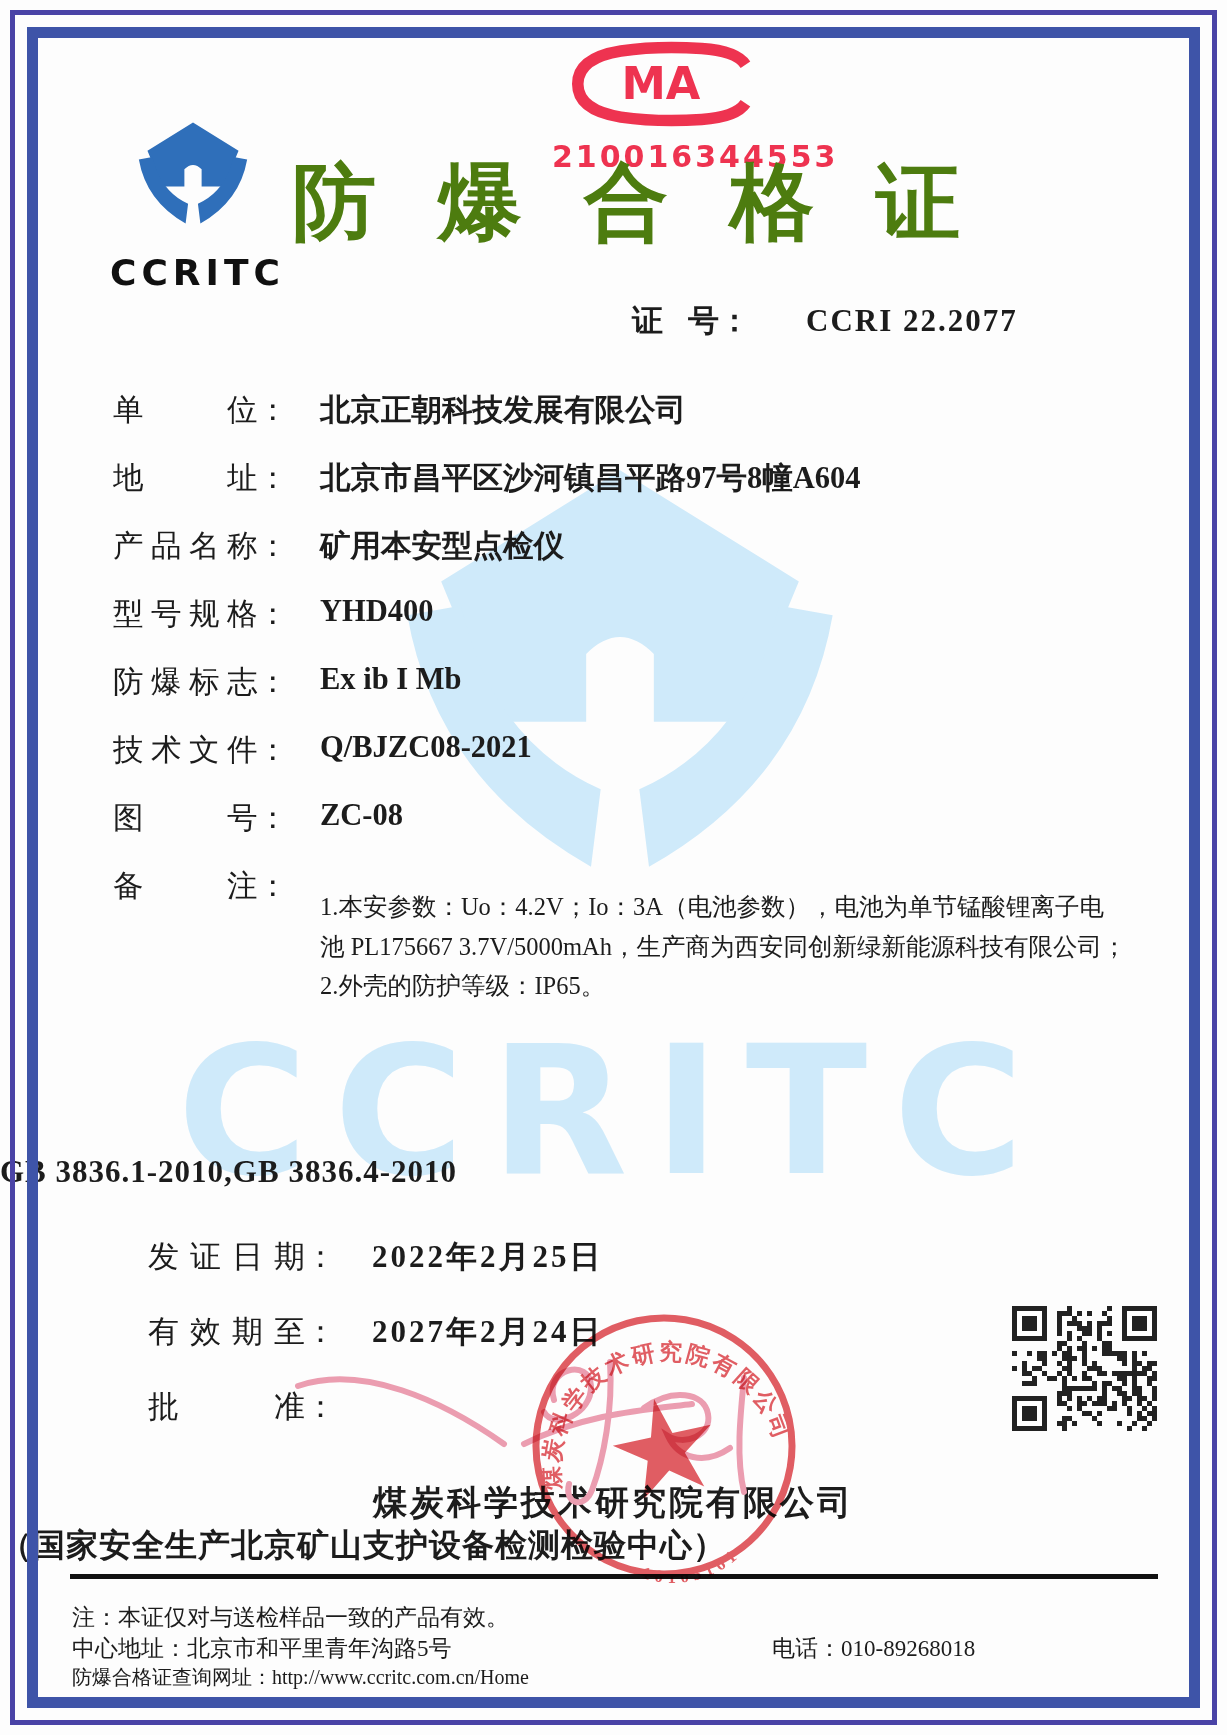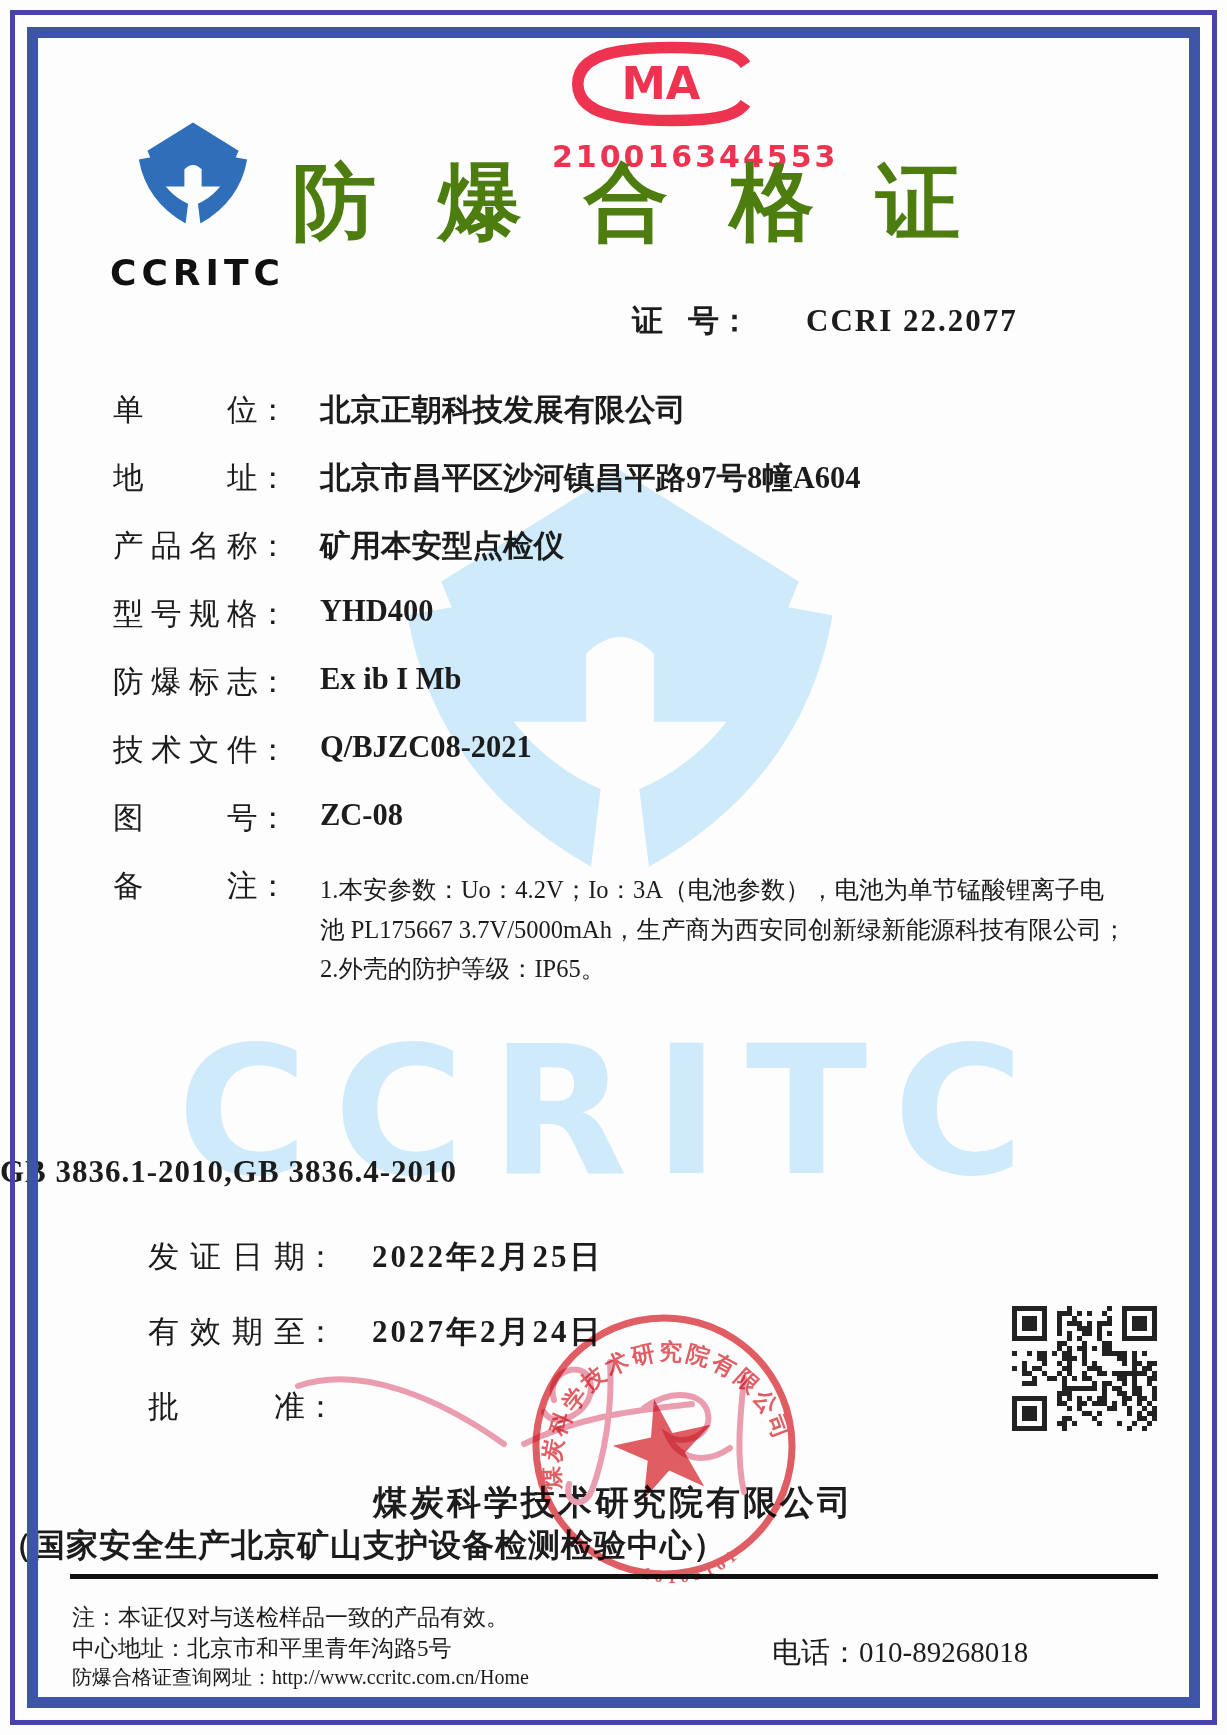--- a/index.html
+++ b/index.html
@@ -45,21 +45,21 @@
           font-size:31px;font-weight:700}
   .certno .jlabel{width:118px}
   .certno-value{margin-left:56px;font-weight:600;letter-spacing:2px;white-space:nowrap}
 
   .jlabel{display:inline-flex;justify-content:space-between;flex-shrink:0}
 
   .fields{position:absolute;left:113px;top:390px;z-index:2}
   .frow{display:flex;align-items:flex-start;margin-bottom:27px;font-size:30.5px}
   .frow .jlabel{width:175px;font-weight:500}
   .fvalue{margin-left:32px;font-weight:600;white-space:nowrap}
-  .fvalue.small{font-size:24.5px;line-height:1.62;white-space:pre-line;font-weight:500;margin-top:4px;max-width:830px}
+  .fvalue.small{font-size:24.5px;line-height:1.62;white-space:pre-line;font-weight:500;margin-top:21px;max-width:830px}
 
   .statement{position:absolute;left:70px;top:1102px;z-index:2;font-size:29.5px;font-weight:600;
              letter-spacing:.5px;white-space:nowrap}
   .standards{position:absolute;left:0;right:0;top:1154px;z-index:2;text-align:left;
              font-size:31px;font-weight:700;letter-spacing:1px}
 
   .issue{position:absolute;left:148px;top:1236px;z-index:2}
   .issue .frow{margin-bottom:33px;font-size:31px}
   .issue .jlabel{width:188px}
   .issue .fvalue{margin-left:36px;letter-spacing:3px}
@@ -78,21 +78,21 @@
   .qr svg{shape-rendering:crispEdges}
 
   .issuer1{position:absolute;left:0;right:0;top:1480px;z-index:2;text-align:center;
            font-size:34px;font-weight:700;letter-spacing:3px}
   .issuer2{position:absolute;left:0;right:0;top:1524px;z-index:2;
            font-size:32px;font-weight:700;letter-spacing:1px}
   .rule{position:absolute;left:70px;width:1088px;top:1574px;height:5px;background:#111;z-index:2}
 
   .fnote{position:absolute;left:72px;top:1602px;z-index:2;font-size:23px;font-weight:500}
   .faddr{position:absolute;left:72px;top:1633px;z-index:2;font-size:23px;font-weight:500}
-  .fphone{position:absolute;left:772px;top:1633px;z-index:2;font-size:29px;font-weight:500}
+  .fphone{position:absolute;left:772px;top:1633px;z-index:2;font-size:23px;font-weight:500}
   .furl{position:absolute;left:72px;top:1664px;z-index:2;font-size:20px;font-weight:500}
 </style>
 </head>
 <body>
 
 <div class="page">
 
   <svg width="0" height="0" style="position:absolute" aria-hidden="true">
     <defs>
       <g id="gemShape">

